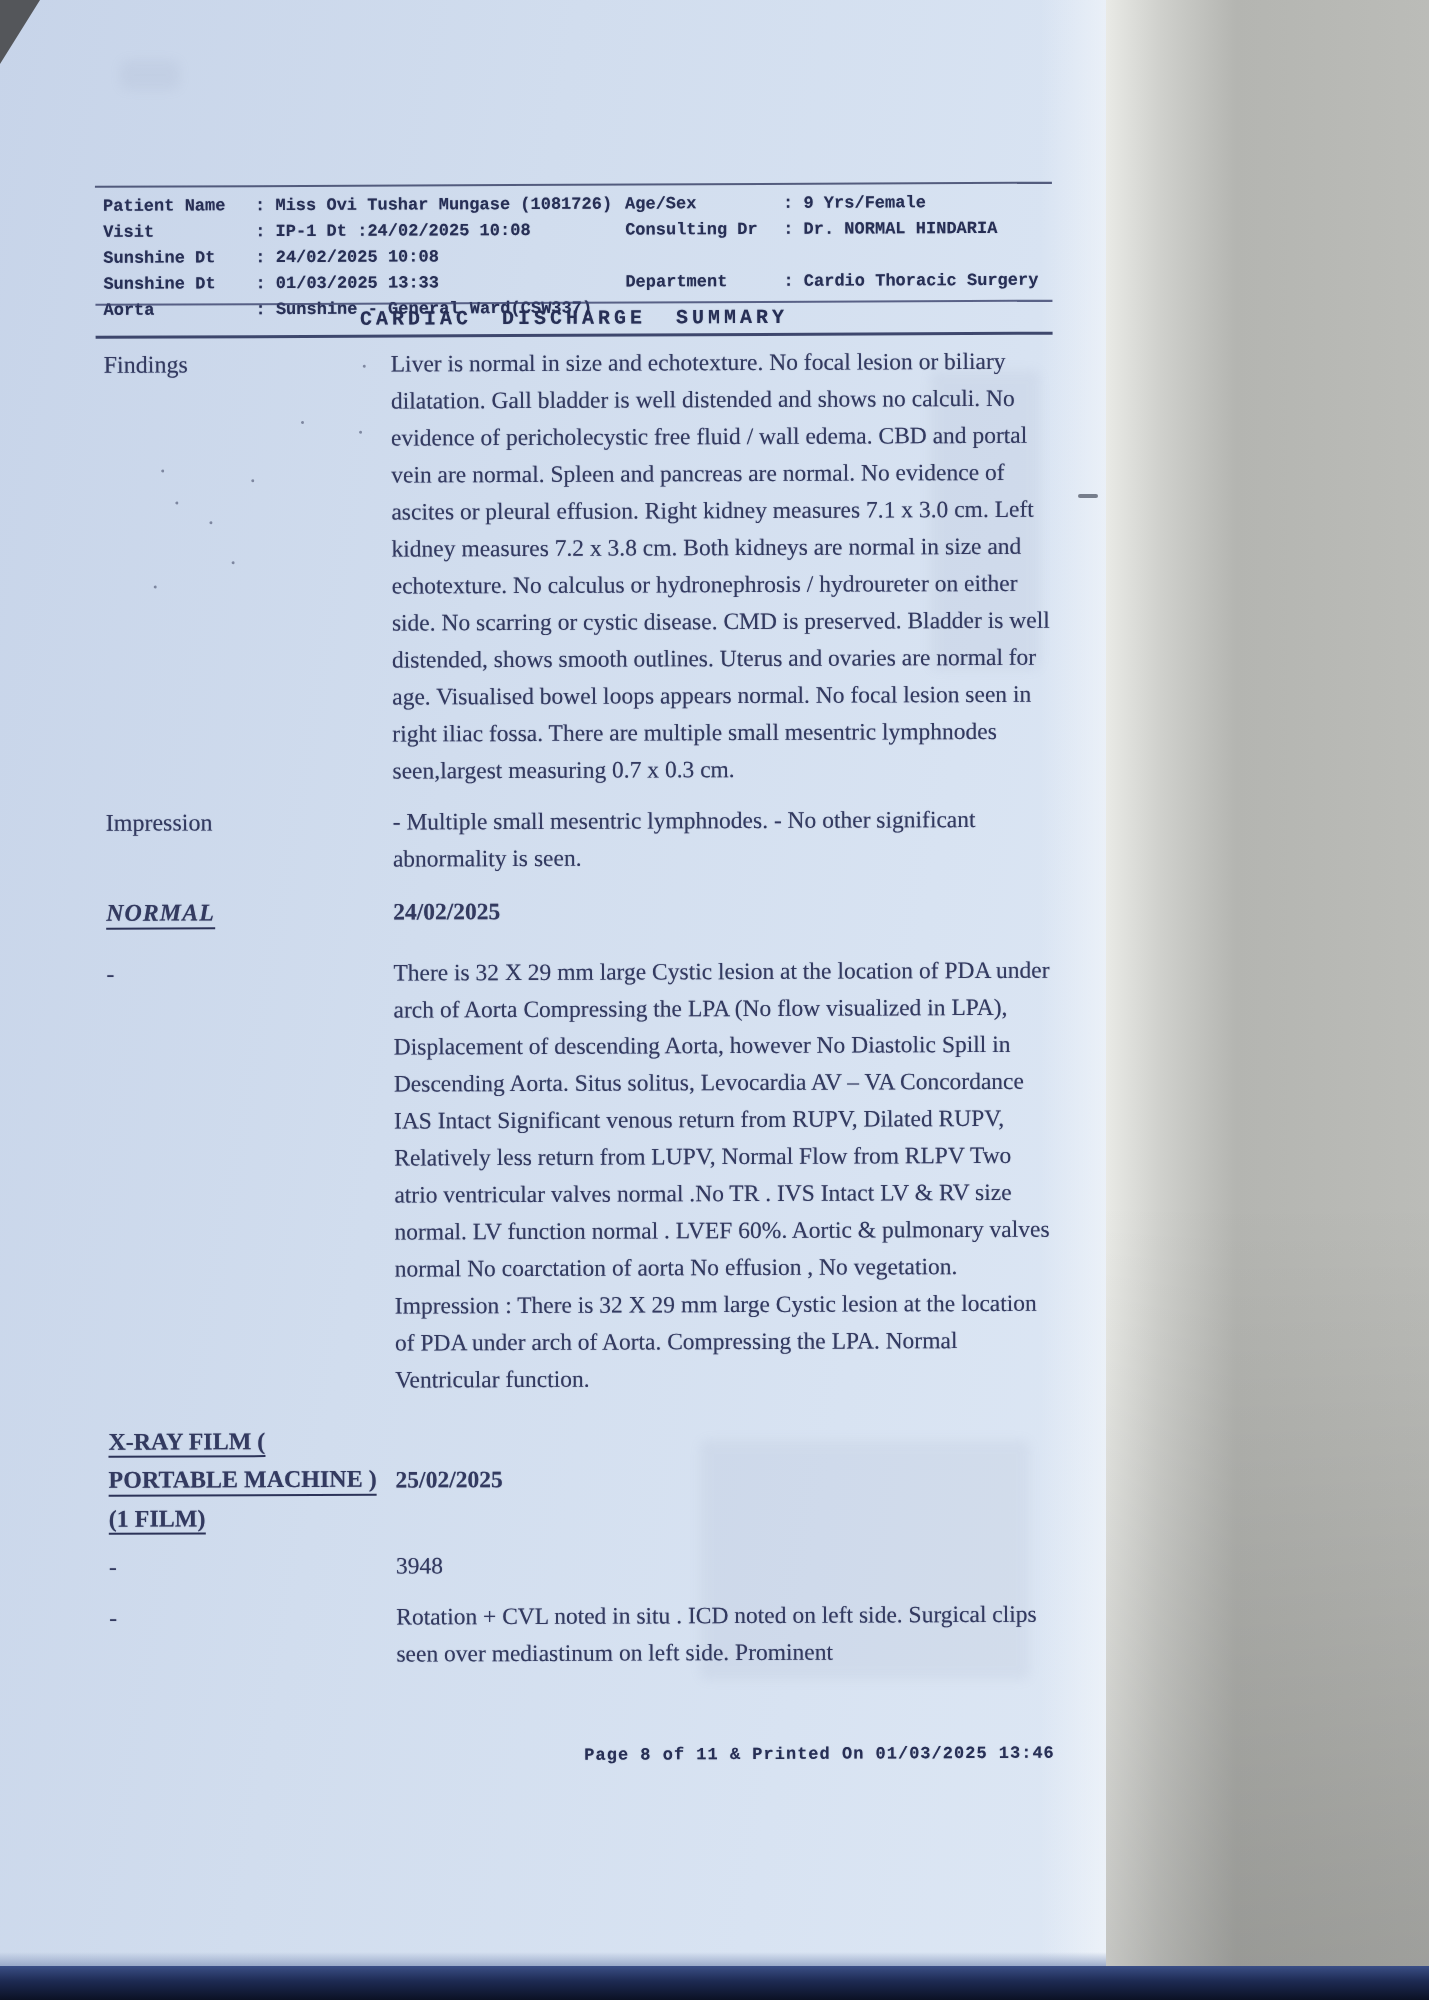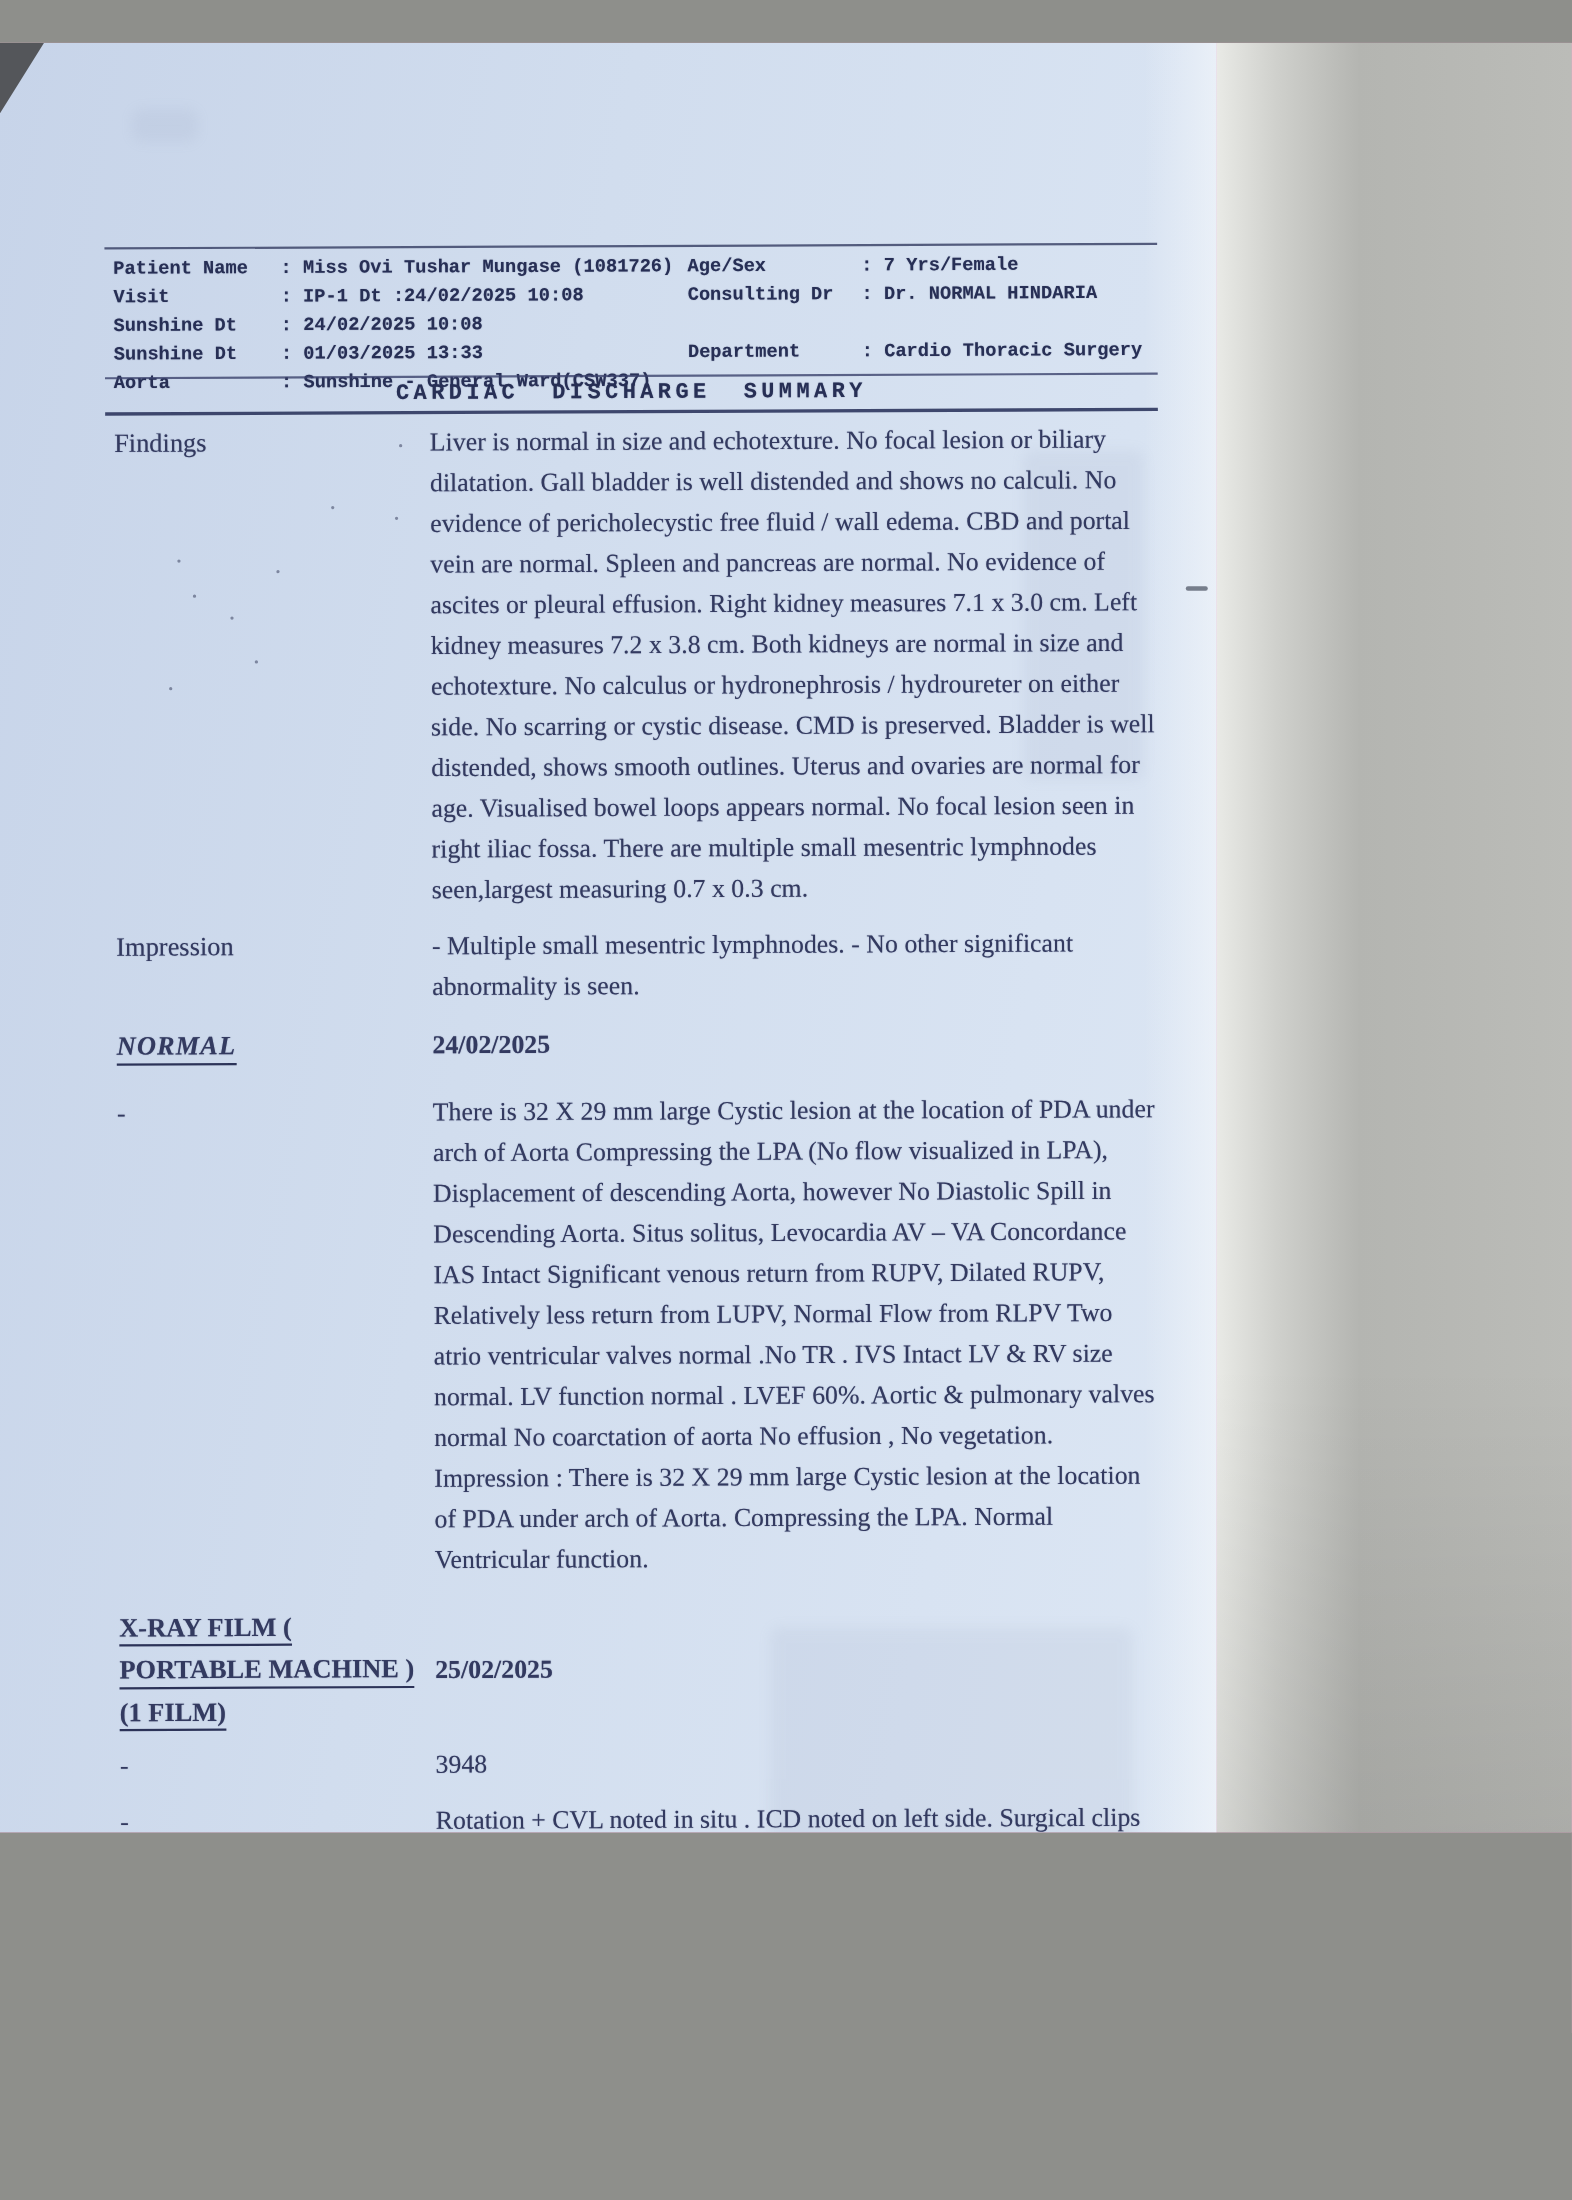--- a/index.html
+++ b/index.html
@@ -1,18 +1,18 @@
 <!DOCTYPE html>
 <html><head>
 <meta charset="utf-8">
 <style>
   html,body{margin:0;padding:0;background:#8e8f8b;}
   .photo{
-    position:relative;width:1429px;height:1627px;overflow:hidden;
-    background:#f9a8d4;font-family:"Liberation Serif",serif;margin-top:39px;
+    position:relative;width:1429px;height:2000px;overflow:hidden;
+    background:#f9a8d4;font-family:"Liberation Serif",serif;
   }
   
   .paper{
     position:absolute;left:0;top:0;width:1106px;height:1968px;
     background:
       linear-gradient(100deg,#c7d4e9 0%,#d1ddee 40%,#d8e3f2 75%,#dde7f4 100%);
   }
   .paper-glare{
     position:absolute;left:1040px;top:0;width:66px;height:1968px;
     background:linear-gradient(90deg,rgba(255,255,255,0),rgba(248,250,252,.55));
@@ -126,21 +126,21 @@
           <span class="hlabel">Sunshine Dt</span>
           <span>: 01/03/2025 13:33</span>
         </div>
         <div class="hrow">
           <span class="hlabel">Aorta</span>
           <span>: Sunshine - General Ward(CSW337)</span>
         </div>
       </div>
       <div class="hright hrow r1" style="position:absolute;">
         <span class="hlabel">Age/Sex</span>
-        <span>: 7 Yrs/Female</span>
+        <span>: 9 Yrs/Female</span>
       </div>
       <div class="hright hrow r2" style="position:absolute;">
         <span class="hlabel">Consulting Dr</span>
         <span>: Dr. NORMAL HINDARIA</span>
       </div>
       <div class="hright hrow r3" style="position:absolute;">
         <span class="hlabel">Department</span>
         <span>: Cardio Thoracic Surgery</span>
       </div>
     </div>

